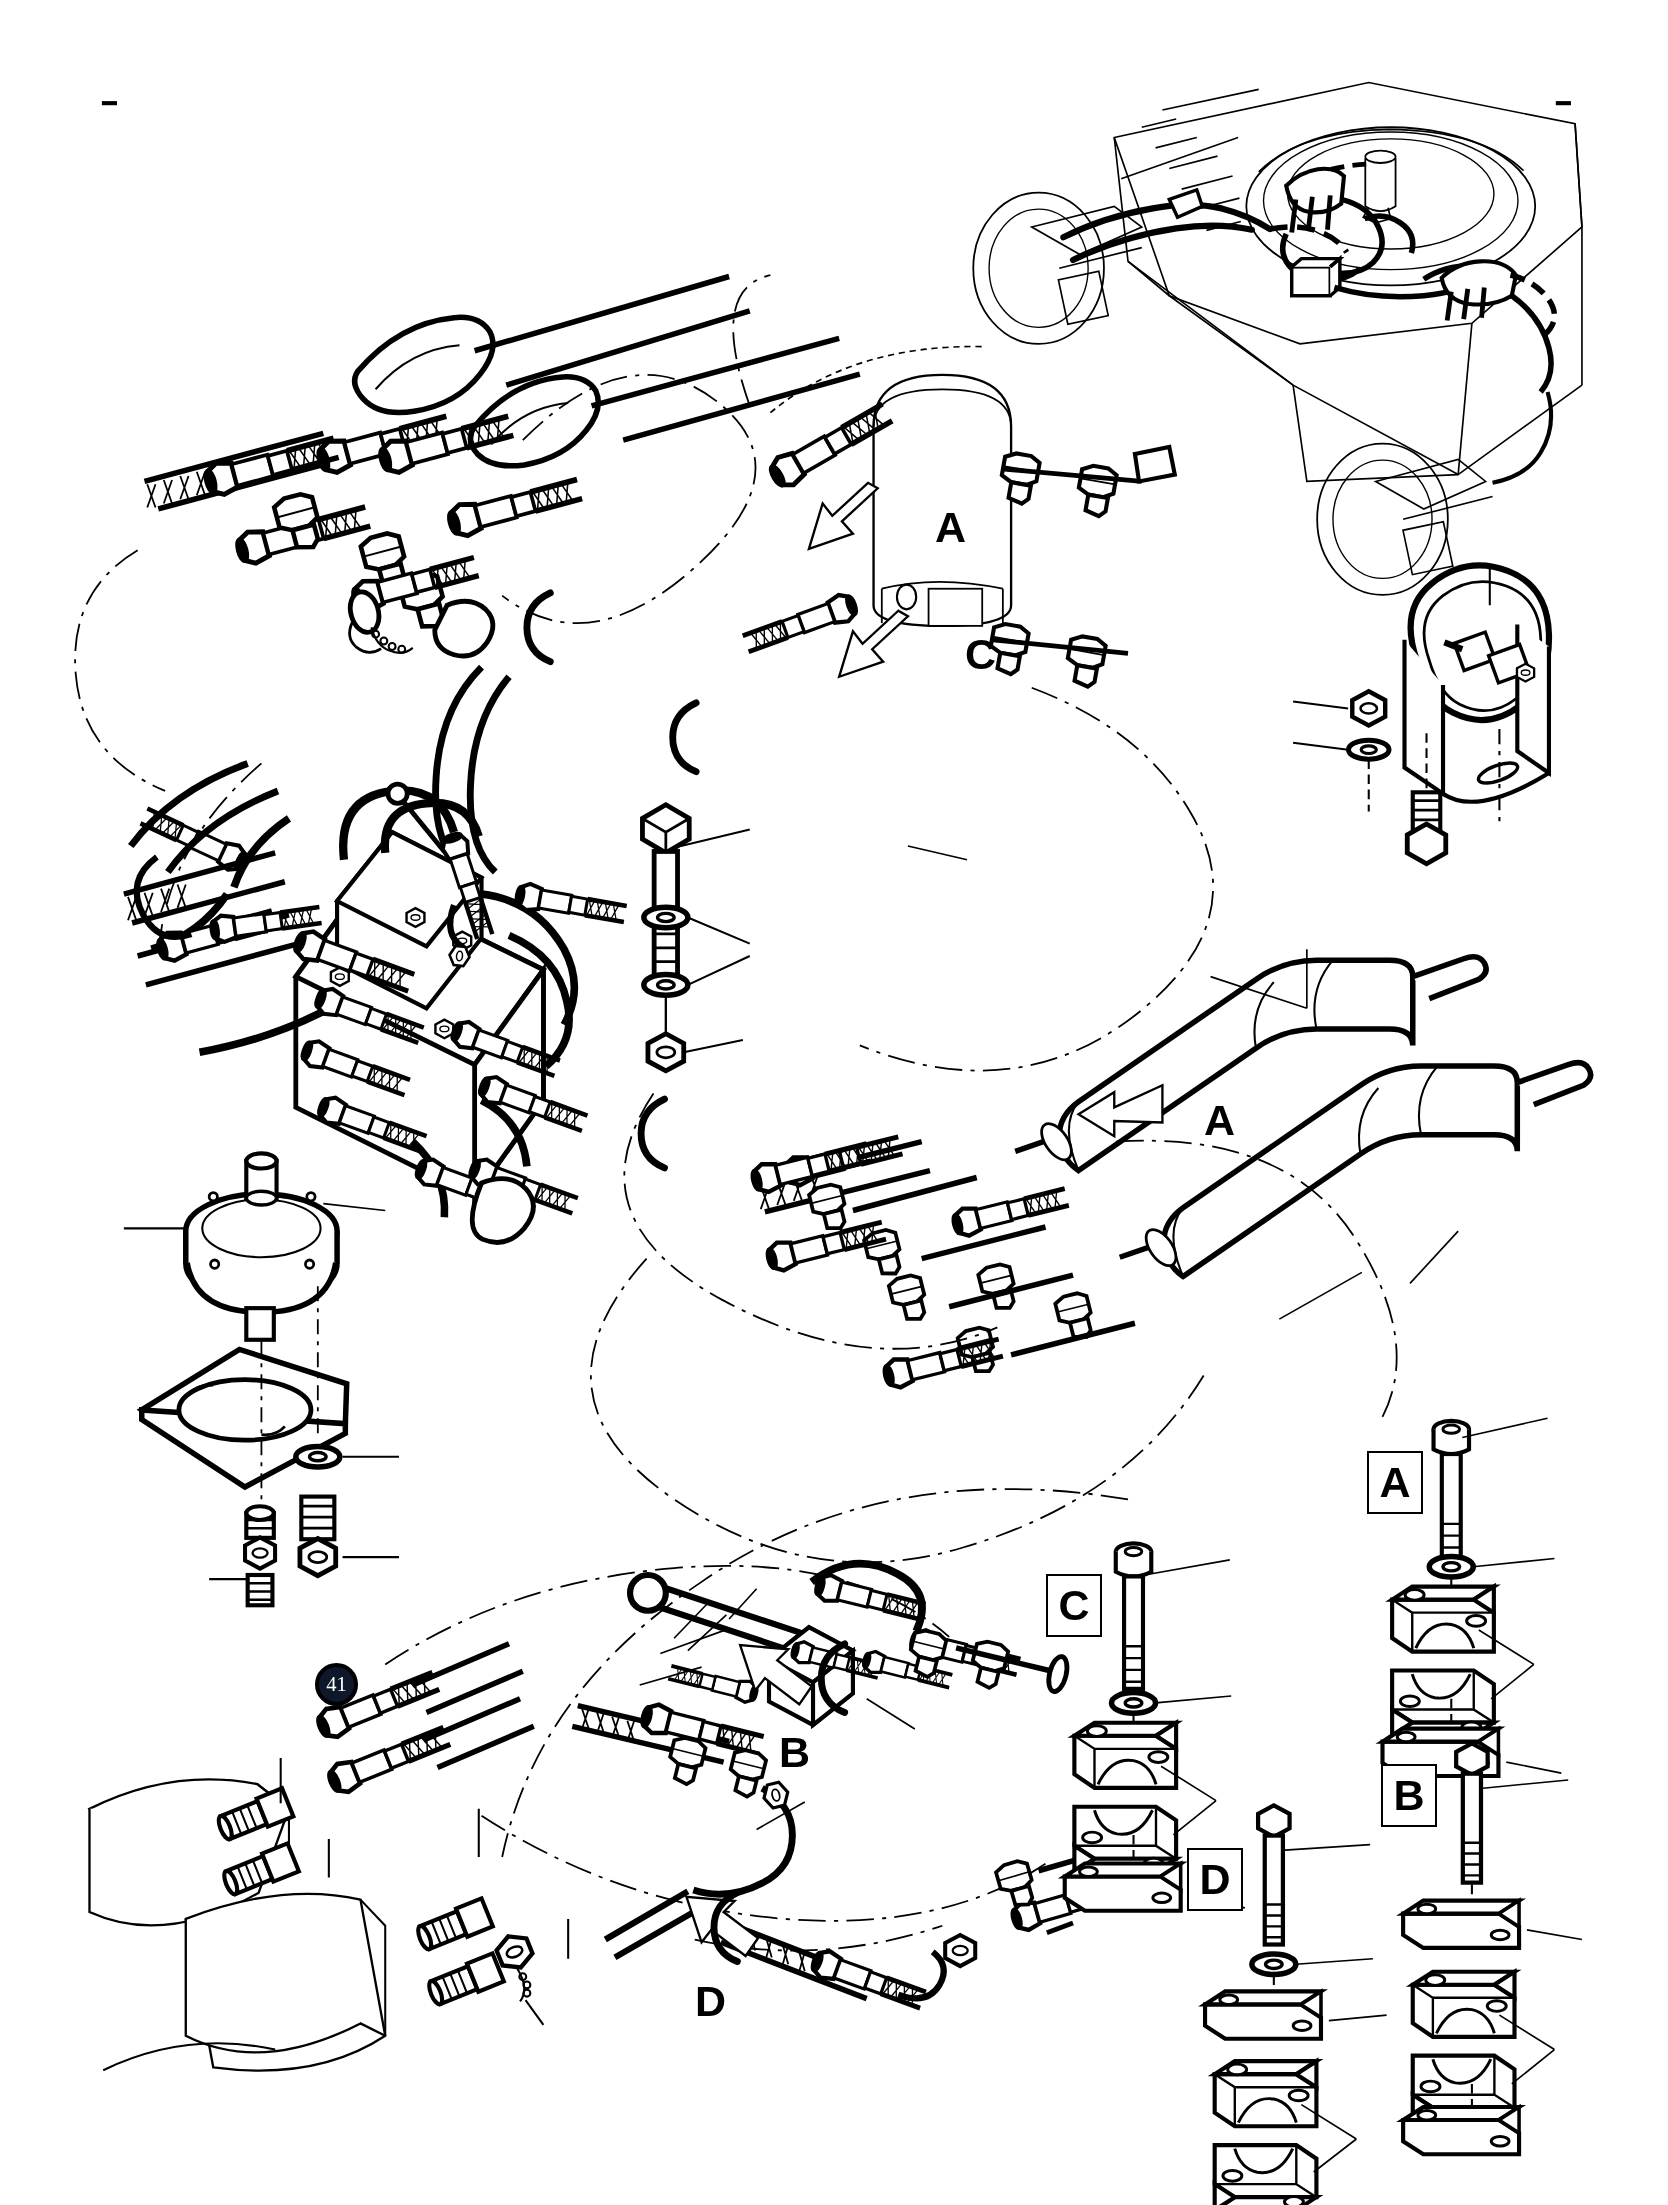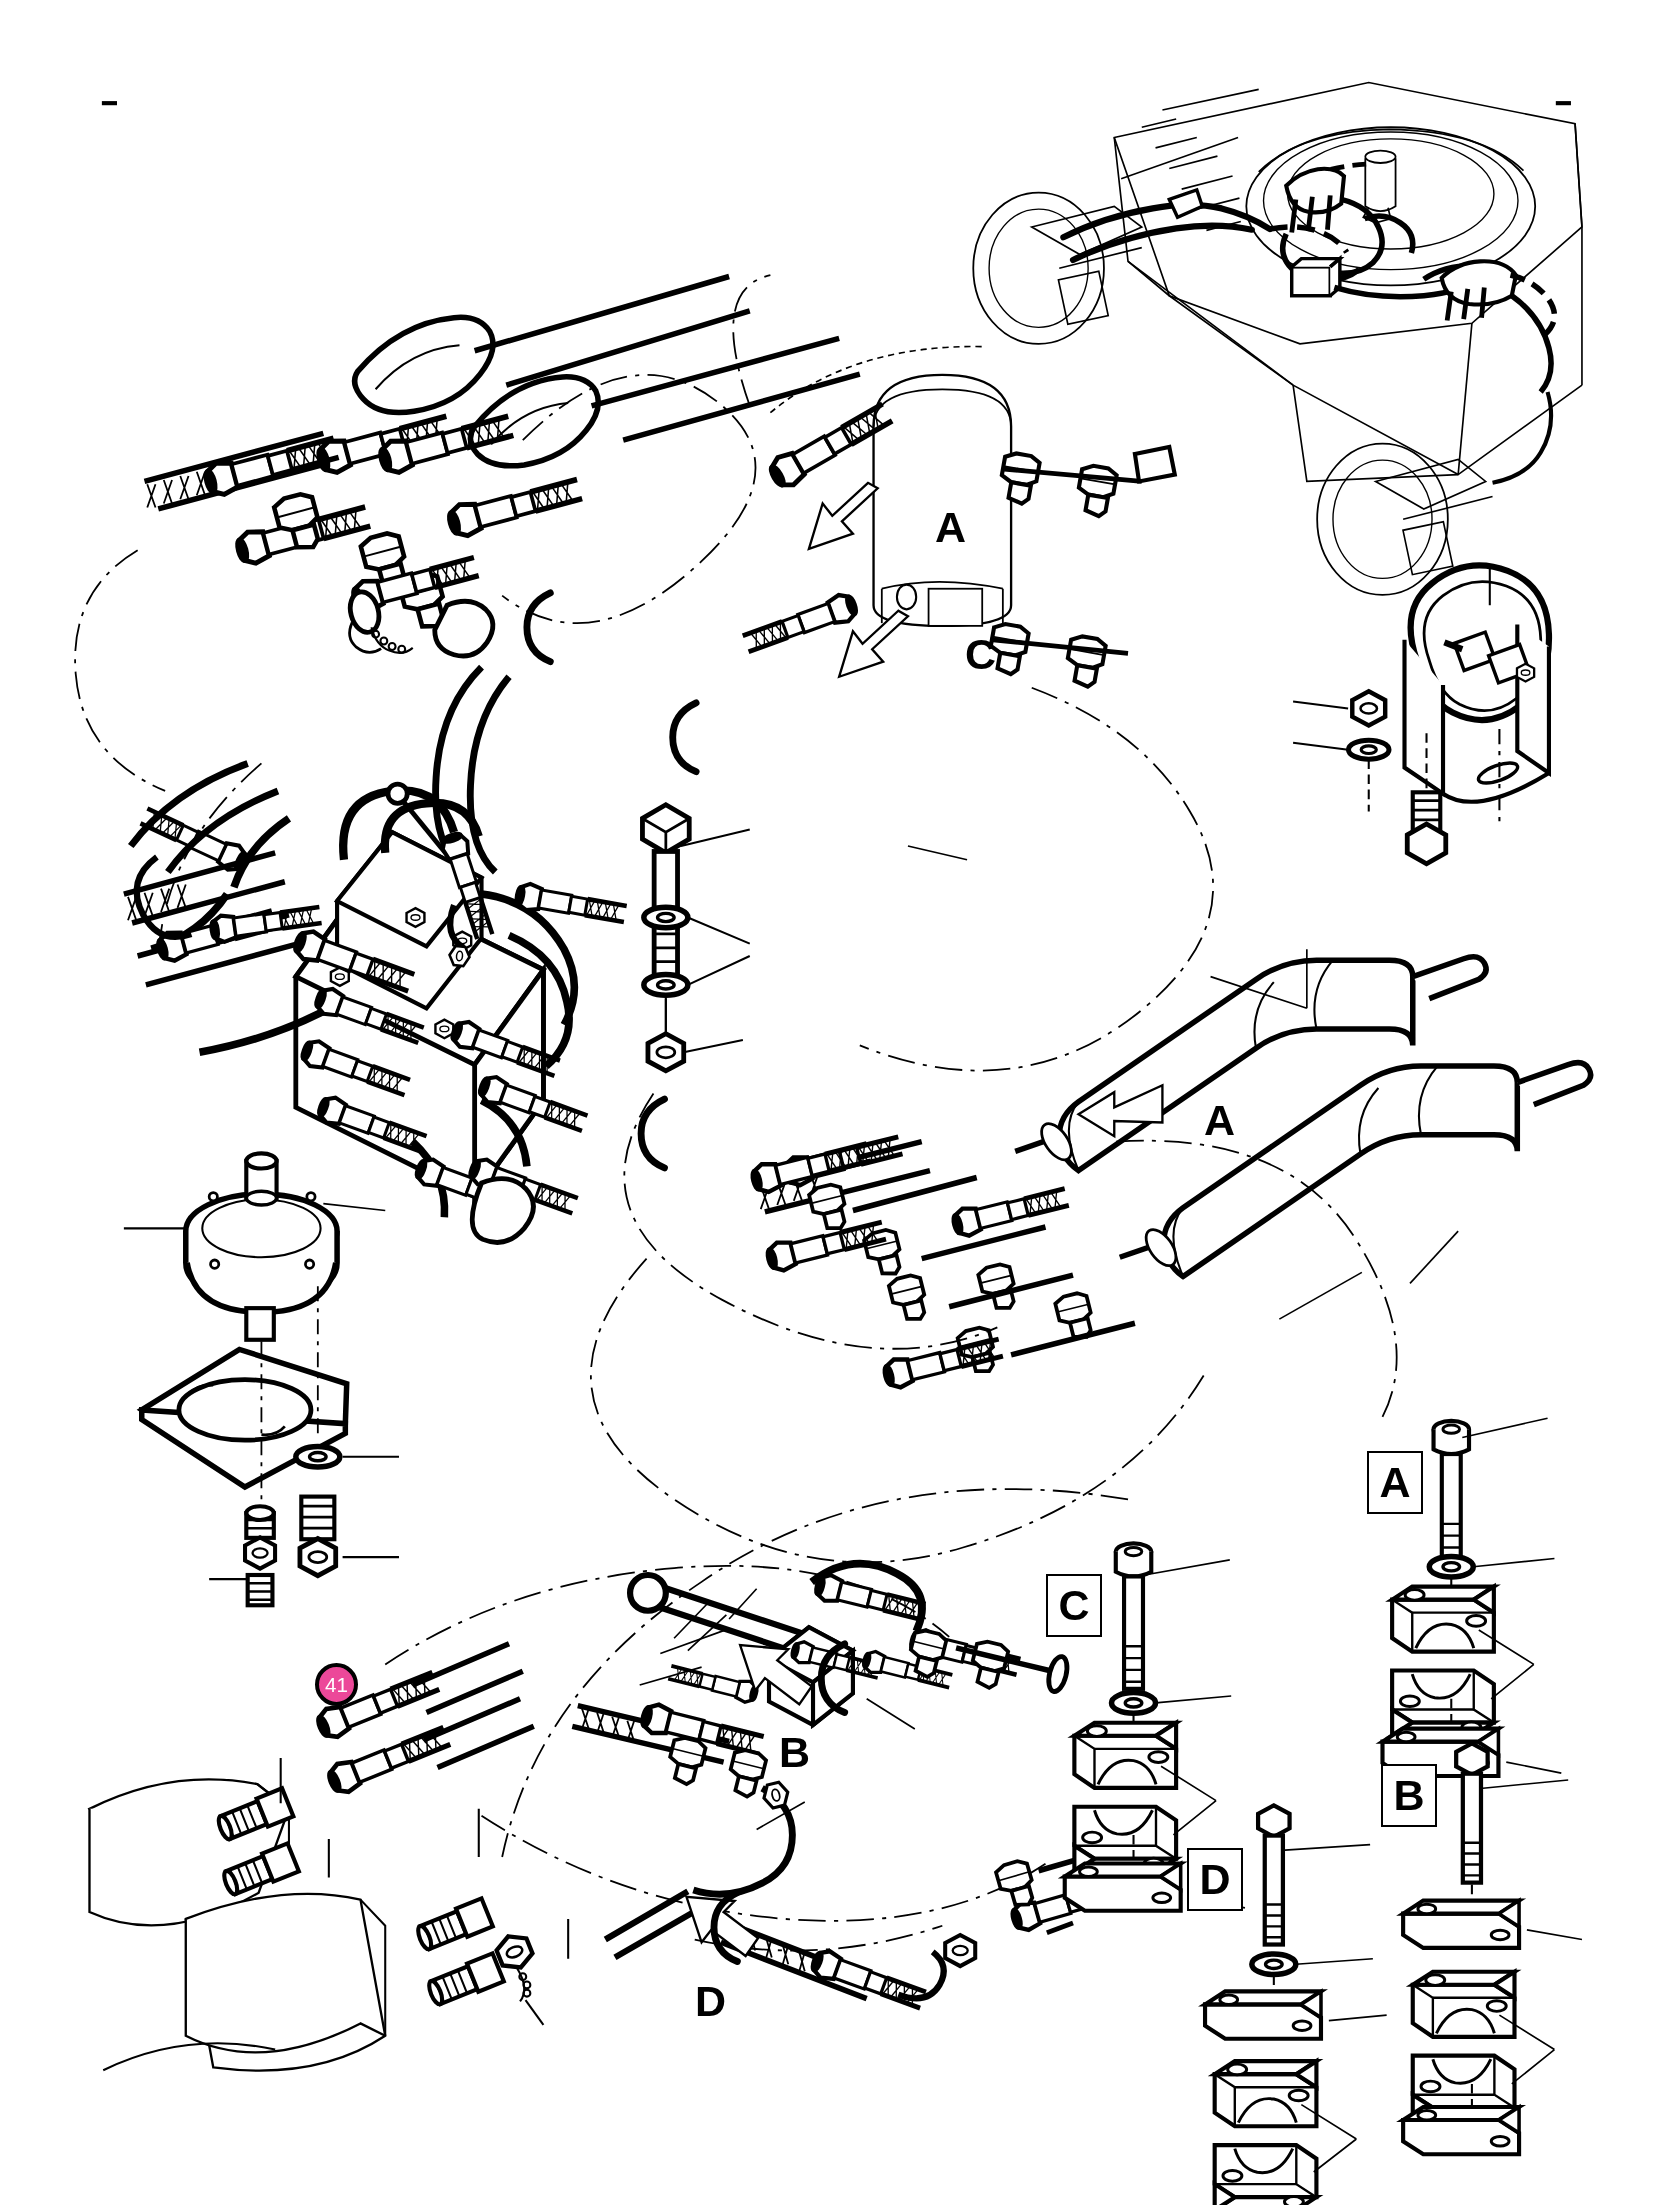--- a/index.html
+++ b/index.html
@@ -1,23 +1,23 @@
 <!DOCTYPE html>
 <html style="font-size:11px"><head>
 <meta charset="utf-8">
 <style>
   html,body{margin:0;padding:0;background:#fff;}
   body{font-family:"Liberation Sans",sans-serif;}
   #sheet{position:relative;width:1668px;height:2205px;background:#fff;overflow:hidden;}
   #sheet svg.layer{position:absolute;left:0;top:0;width:1668px;height:2205px;}
 
   .badge{position:absolute;width:43px;height:43px;border-radius:50%;
-         background:#ec4899;border:4.8px solid #000;box-sizing:border-box;
+         background:#0f172a;border:4.8px solid #000;box-sizing:border-box;
          display:flex;align-items:center;justify-content:center;
-         color:#fff;font-size:20.6px;font-family:Liberation Sans, sans-serif;
+         color:#fff;font-size:20.6px;font-family:Liberation Serif, serif;
          z-index:40;}
   .arrowlabel{position:absolute;font-size:43px;font-weight:bold;color:#000;
               font-family:"Liberation Sans",sans-serif;line-height:1;z-index:35;}
   .boxlabel{position:absolute;border:2.8px solid #000;background:#fff;
             display:flex;align-items:center;justify-content:center;
             font-size:43px;font-weight:bold;color:#000;
             font-family:"Liberation Sans",sans-serif;z-index:35;}
 </style>
 </head>
 <body>

